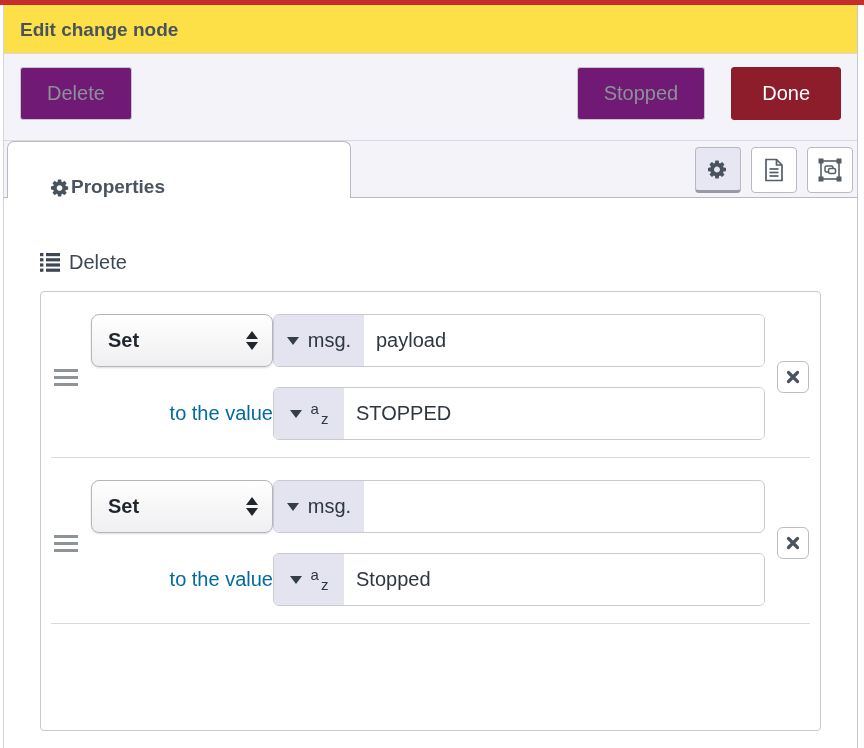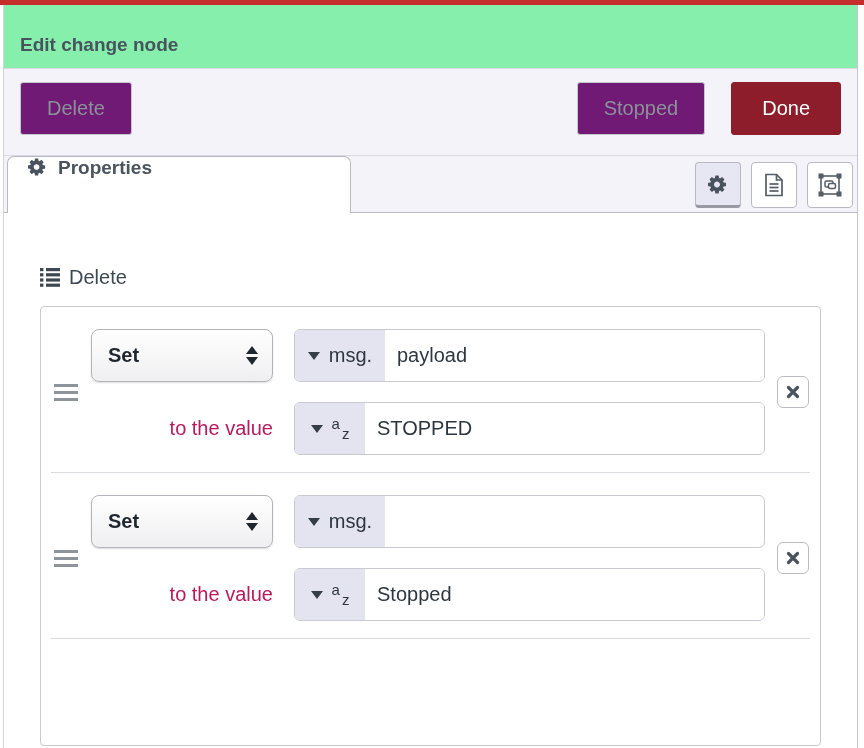--- a/index.html
+++ b/index.html
@@ -4,40 +4,40 @@
 <style>
   * { margin:0; padding:0; box-sizing:border-box; }
   html,body { width:864px; height:748px; overflow:hidden; background:#fff;
     font-family:"Liberation Sans", sans-serif; }
   .topbar { height:5px; width:864px; background:#c62e2e; }
   .dialog { margin-left:3px; width:855px; height:743px;
     border-left:1px solid #d3d3dd; border-right:1px solid #c6c6d0;
     display:flex; flex-direction:column; background:#fff; }
 
   
-  .hdr { background:#86efac; border-bottom:1px solid #d9d9e2; padding:29px 16px 12px; }
+  .hdr { background:#fde047; border-bottom:1px solid #d9d9e2; padding:14px 16px 12px; }
   .hdr h1 { font-size:19px; font-weight:bold; color:#49535f; }
 
   
   .btnrow { background:#f3f3f9; border-bottom:1px solid #d9d9e2; height:87px;
     display:flex; align-items:center; padding:0 16px 8px; }
   .btn { height:53px; padding:0 26px; font-size:20px; border-radius:3px;
     border:1px solid #c6c6ce; background:#701a75; color:#8b9199; cursor:pointer;
     font-family:inherit; }
   .btn.done { background:#8e1d2c; border-color:#8e1d2c; color:#fff; padding:0 30px; }
   .spacer { flex:1; }
   .btn.cancel { margin-right:26px; }
 
   
   .tabrow { position:relative; background:#f3f3f9; height:57px;
     border-bottom:1px solid #b9b9c3; }
   .tab { position:absolute; left:3px; bottom:-1px; width:344px; height:57px;
     background:#fff; border:1px solid #b9b9c3; border-bottom:none;
-    border-radius:7px 7px 0 0; display:flex; align-items:flex-start;
-    padding-left:20px; gap:10px; cursor:default; }
+    border-radius:7px 7px 0 0; display:flex; align-items:flex-end;
+    padding-left:43px; cursor:default; }
   .tab .lbl { font-size:19px; font-weight:bold; color:#4a545f; }
   .tab-actions { position:absolute; right:4px; top:6px; display:flex; gap:10px; }
   .icon-btn { width:46px; height:46px; border:1px solid #b9b9c1; border-radius:4px;
     background:#fff; display:flex; align-items:center; justify-content:center;
     cursor:pointer; padding:0; }
   .icon-btn.active { background:#e7e7f3; border-bottom:3px solid #9999a4; }
 
   
   .form { flex:1; background:#fff; padding:22px 36px 0; overflow:hidden; }
   .field-row { display:flex; align-items:center; }
@@ -63,23 +63,23 @@
   .action-select { width:182px; height:53px; border:1px solid #b4b4bc;
     border-radius:8px; background:linear-gradient(#ffffff,#efeff1);
     box-shadow:0 1px 2px rgba(0,0,0,.14); display:flex; align-items:center;
     padding:0 14px 0 16px; font-size:20px; color:#1f262e; cursor:pointer;font-weight:bold; }
   .sel-arrows { margin-left:auto; display:flex; flex-direction:column; gap:3px; }
   .arr-up { width:0; height:0; border-left:6px solid transparent;
     border-right:6px solid transparent; border-bottom:8px solid #1f262e; }
   .arr-dn { width:0; height:0; border-left:6px solid transparent;
     border-right:6px solid transparent; border-top:8px solid #1f262e; }
 
-  .to-label { width:182px; text-align:right; font-size:20px; color:#be185d; }
-
-  .typed-input { margin-left:21px; flex:1; height:53px; display:flex;
+  .to-label { width:182px; text-align:right; font-size:20px; color:#0369a1; }
+
+  .typed-input { flex:1; height:53px; display:flex;
     border:1px solid #c9c9d3; border-radius:6px; overflow:hidden; background:#fff; }
   .ti-prefix { background:#e4e4f0; display:flex; align-items:center;
     justify-content:center; gap:9px; cursor:pointer; }
   .ti-prefix.msg { width:90px; }
   .ti-prefix.az { width:70px; }
   .caret { width:0; height:0; border-left:6px solid transparent;
     border-right:6px solid transparent; border-top:8px solid #353d47; }
   .ti-prefix .ptxt { font-size:20px; color:#2e3740; }
   .az-glyph { display:inline-flex; flex-direction:column; font-size:15px;
     color:#2e3740; line-height:12px; width:18px; }

